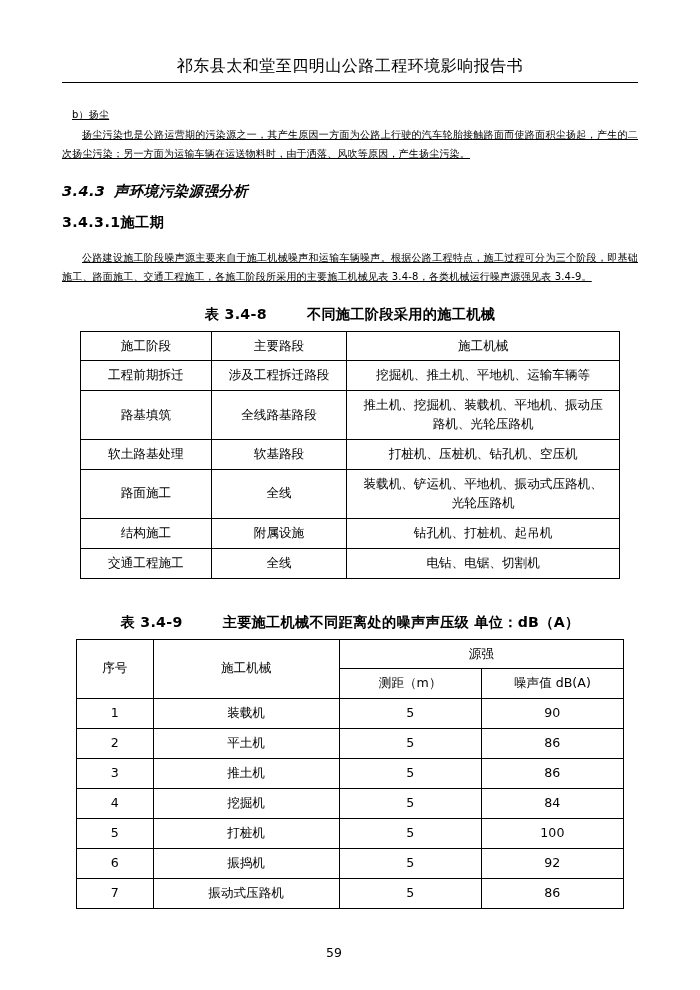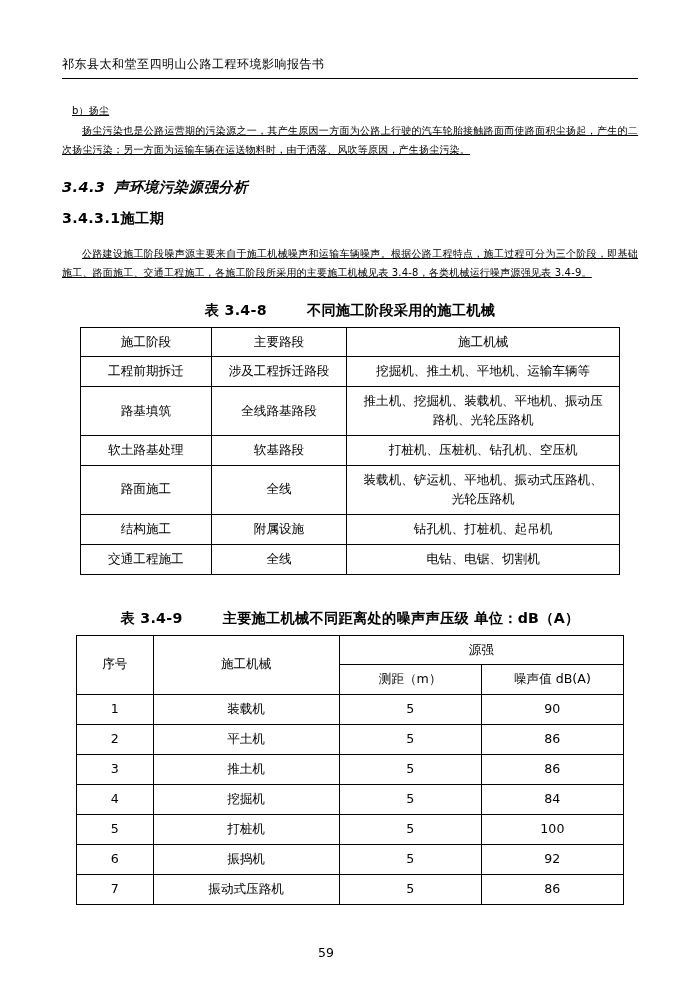--- a/index.html
+++ b/index.html
@@ -16,22 +16,22 @@
     overflow: hidden;
   }
   .page {
     position: relative;
     width: 700px;
     height: 990px;
     box-sizing: border-box;
     padding: 56px 62px 40px 62px;
   }
   .header {
-    text-align: left;
-    font-size: 12px;
+    text-align: center;
+    font-size: 16px;
     letter-spacing: 0.5px;
     padding-bottom: 5px;
     color: #000;
   }
   .header-rule {
     border-bottom: 1px solid #000;
     margin-bottom: 22px;
   }
   p.body-text {
     font-size: 10px;
@@ -97,21 +97,21 @@
   table.t2 col.c2 { width: 34%; }
   table.t2 col.c3 { width: 26%; }
   table.t2 col.c4 { width: 26%; }
 
   .t2-wrap { padding: 0 14px; box-sizing: border-box; }
   .t1-wrap { padding: 0 18px; box-sizing: border-box; }
 
   .footer {
     position: absolute;
     bottom: 30px;
-    left: 0;
+    left: 8px;
     width: 652px;
     text-align: center;
     font-size: 12.5px;
   }
   .spacer-md { height: 16px; }
 </style>
 </head>
 <body>
 
 <div class="page">

